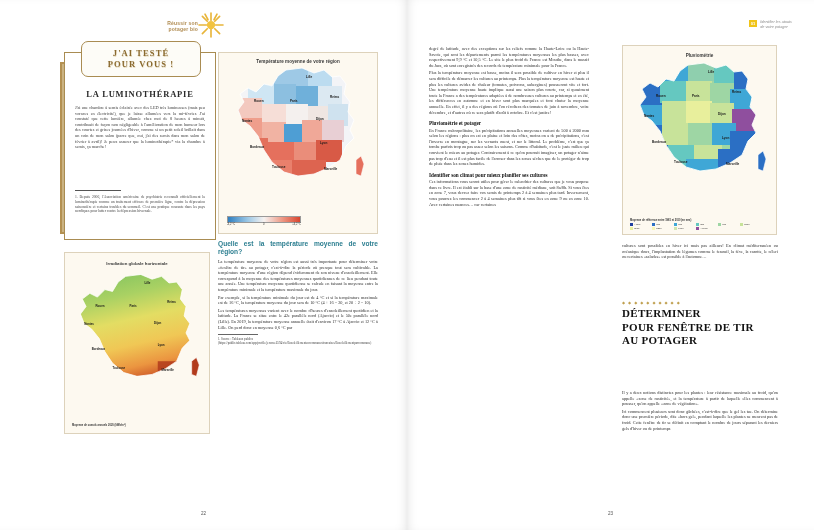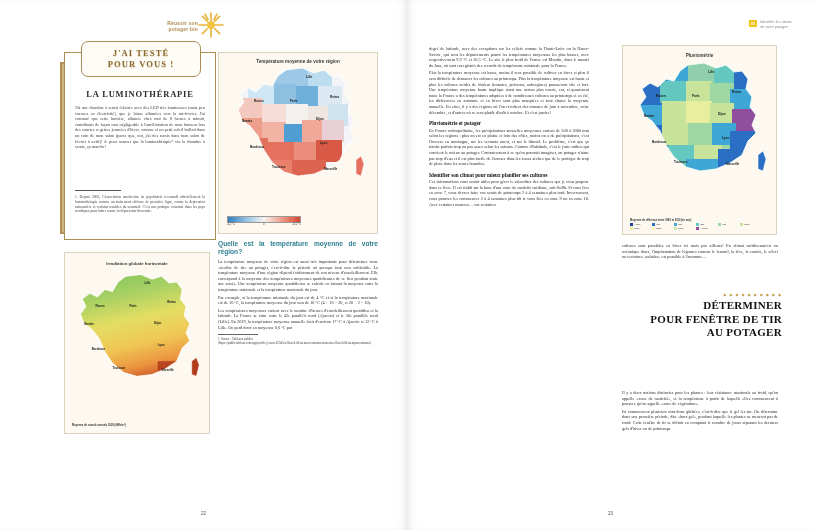--- a/index.html
+++ b/index.html
@@ -69,21 +69,21 @@
   .footnote { font-size:3.1px; line-height:4px; color:#444; text-align:left; }
 
   
   .rh { position:absolute; top:20px; right:22px; display:flex; align-items:flex-start; gap:3px; }
   .rh-num { background:#f0c419; color:#fff; font-weight:bold; font-size:4px;
      padding:1px 2px; font-family:"Liberation Sans", sans-serif; }
   .rh-txt { font-size:3.8px; line-height:4.6px; color:#8a8a8a; font-style:italic;
      font-family:"Liberation Sans", sans-serif; }
 
   
-  .bigtitle { position:absolute; text-align:right; }
+  .bigtitle { position:absolute; text-align:left;margin-top:8px; }
   .bt-orn { font-size:4px; color:#c0a050; letter-spacing:1px; margin-bottom:2px; }
   .bigtitle h2 { font-size:11px; line-height:13.5px; font-weight:bold; color:#111;
      font-family:"Liberation Serif", serif; letter-spacing:.3px; }
 
   .pagenum { position:absolute; bottom:14px; font-size:4.6px; color:#555;
      font-family:"Liberation Sans", sans-serif; width:100%; text-align:center; }
 </style>
 </head>
 <body>
 

